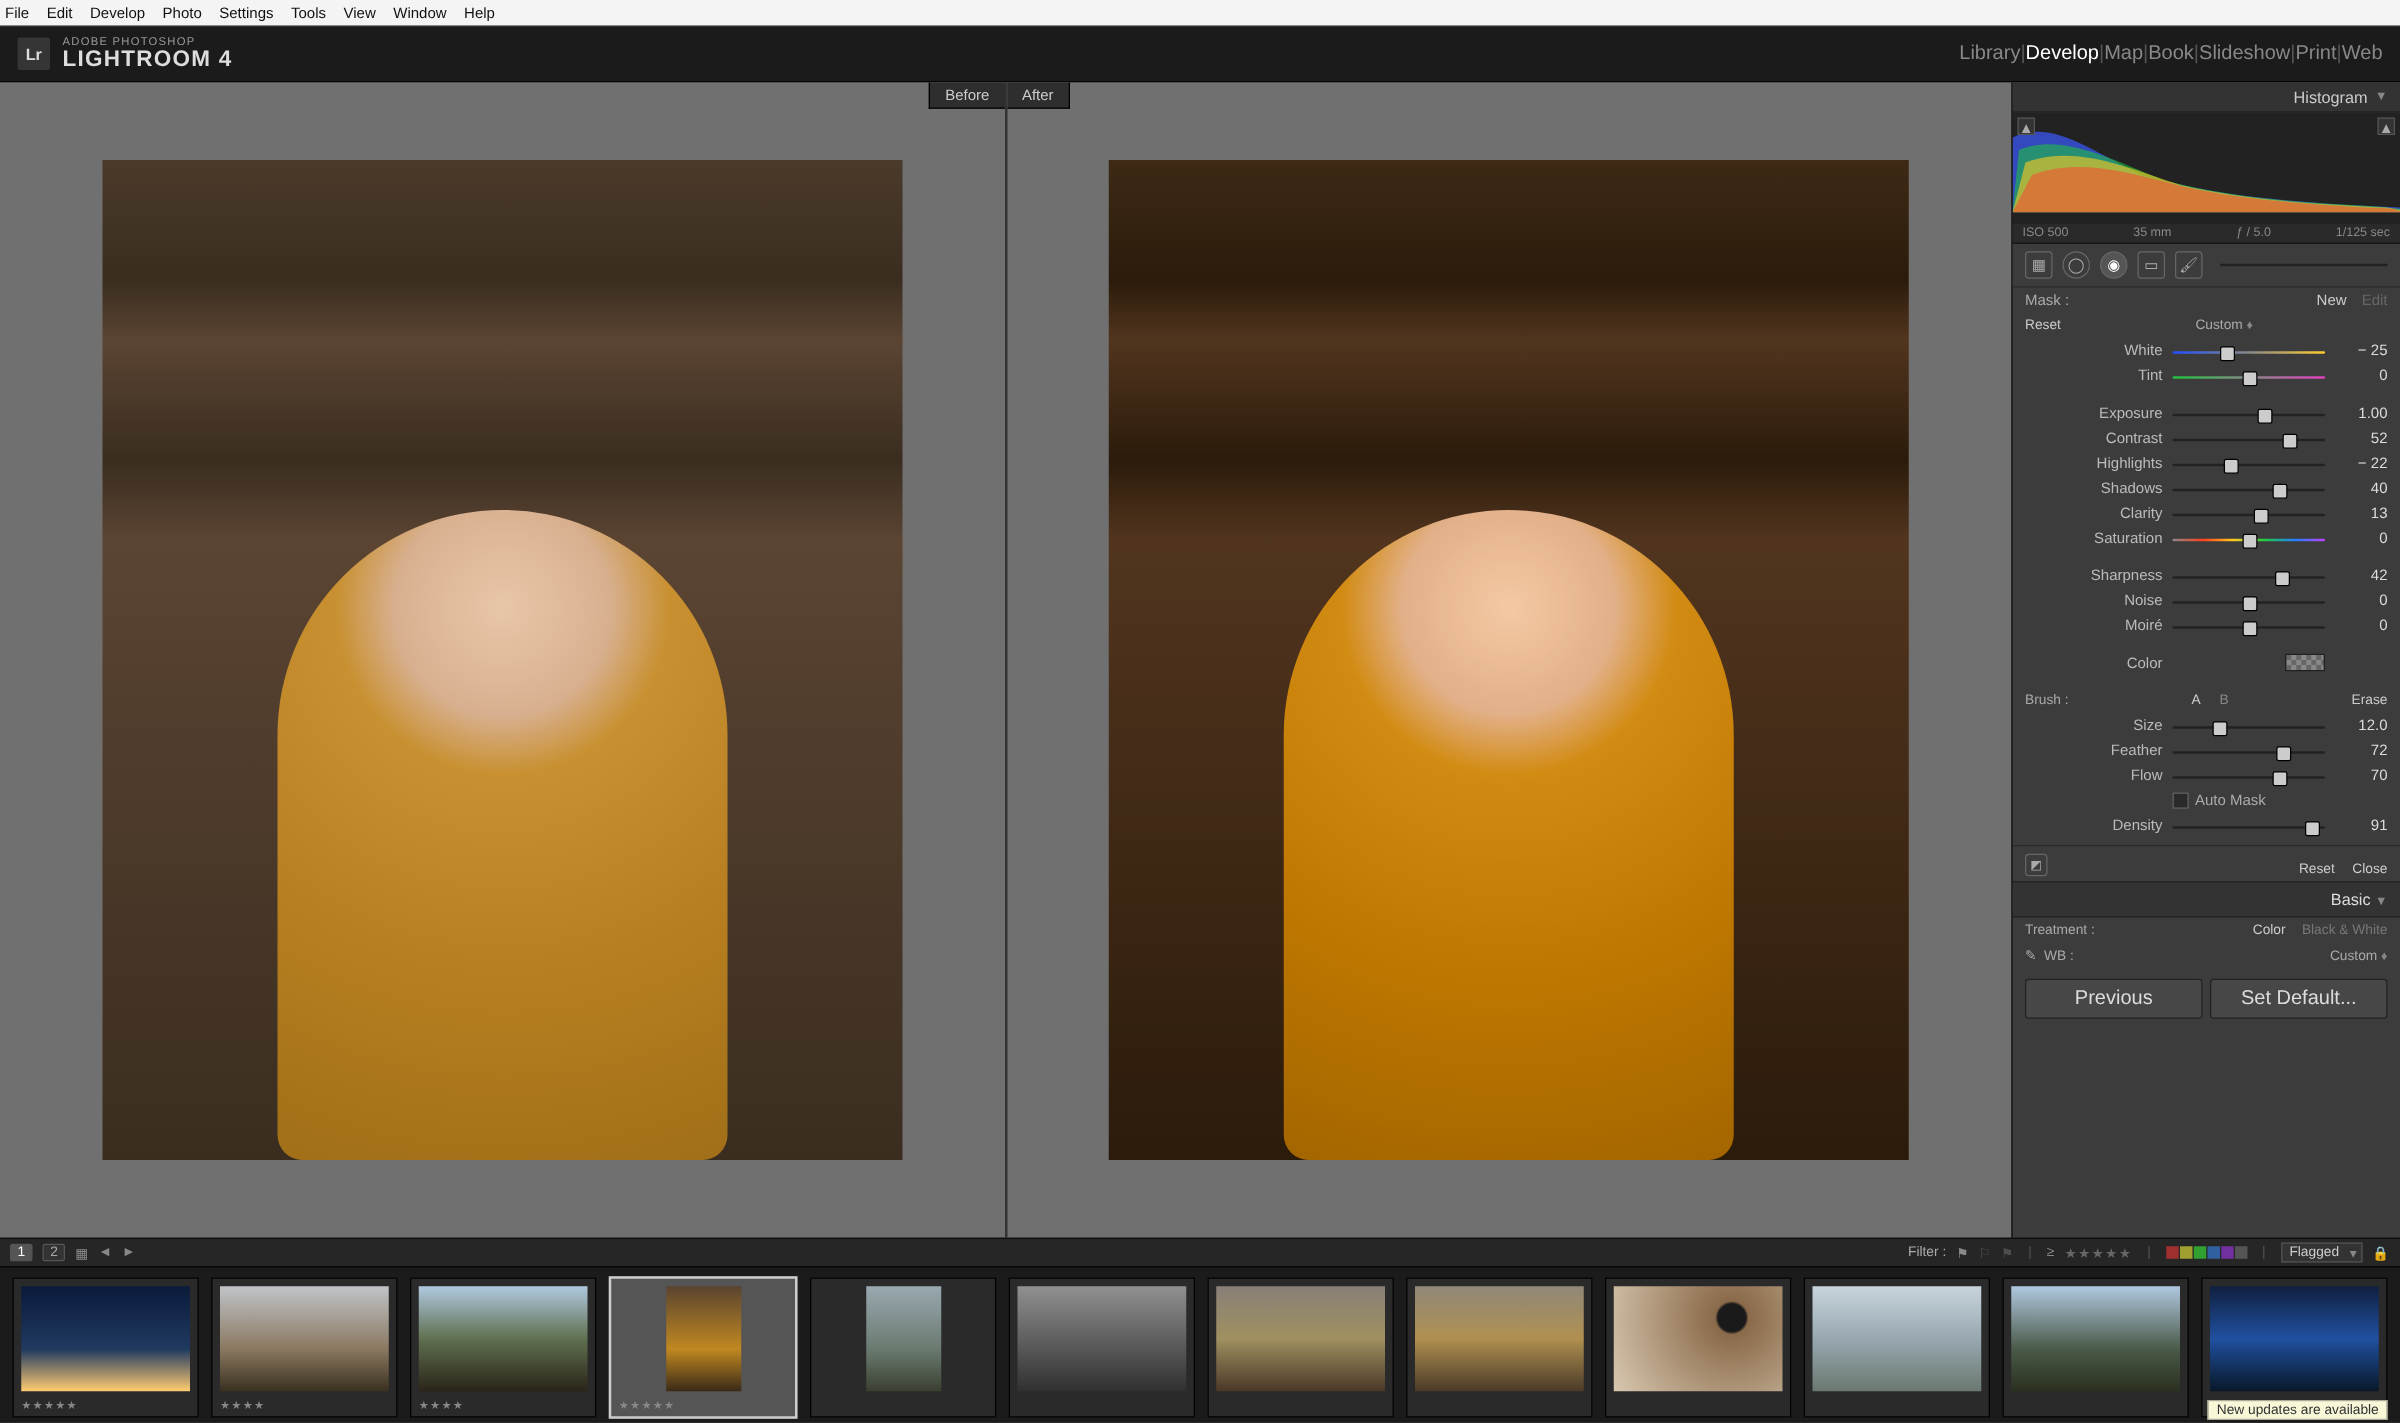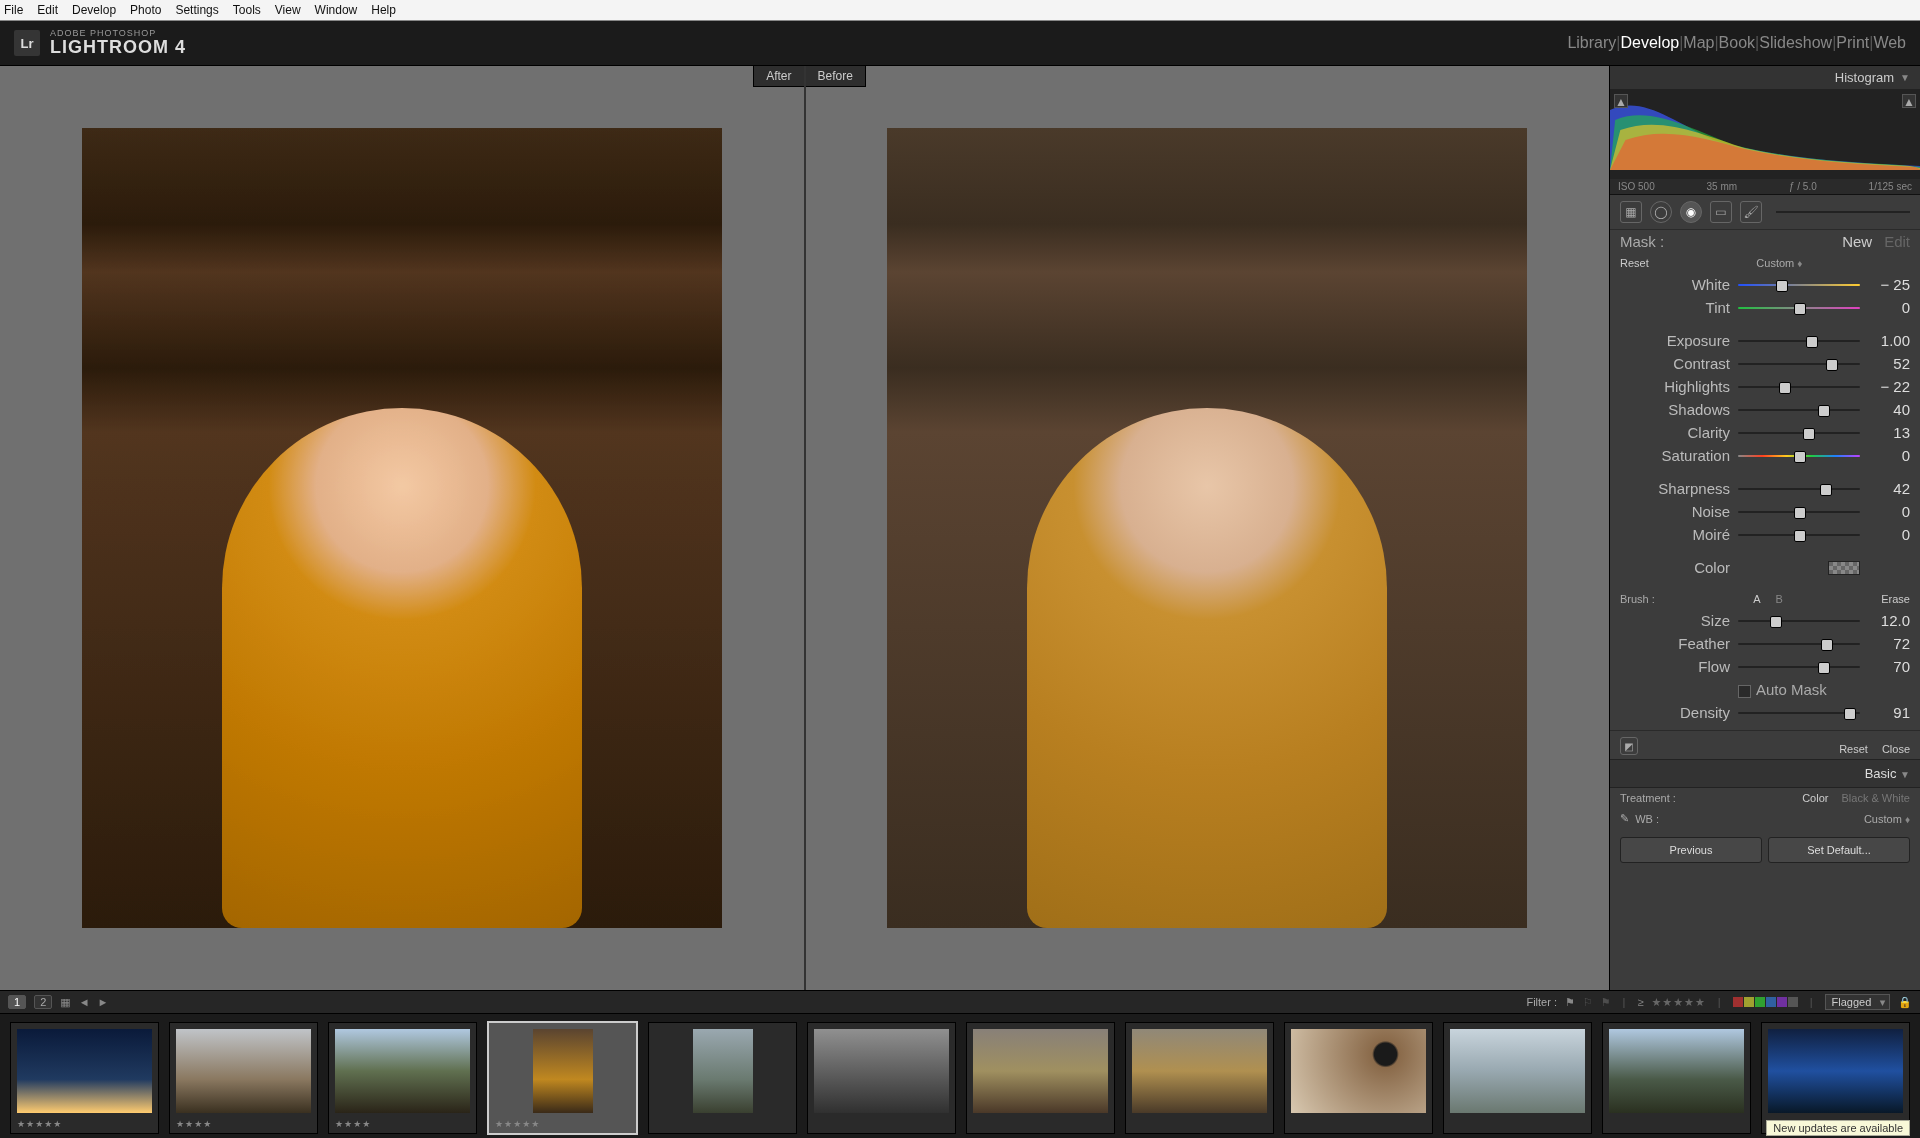--- a/index.html
+++ b/index.html
@@ -32,33 +32,33 @@
   .tri{font-size:10px;color:#888}
   .histo{height:104px;background:#222;margin:0;position:relative;border-bottom:1px solid #111}
   .histo svg{width:100%;height:80px;display:block}
   .histo-clip{position:absolute;top:4px;width:12px;height:12px;background:#333;border:1px solid #555}
   .histo-clip.l{left:4px}.histo-clip.r{right:4px}
   .exif{display:flex;justify-content:space-between;font-size:10px;color:#888;padding:2px 8px;position:absolute;bottom:0;left:0;right:0;background:#2a2a2a}
   .toolrow{display:flex;align-items:center;gap:8px;padding:6px 10px;border-bottom:1px solid #2a2a2a;background:#3c3c3c}
   .tool-ic{width:20px;height:20px;border:1px solid #666;border-radius:3px;display:flex;align-items:center;justify-content:center;color:#aaa;font-size:12px}
   .tool-ic.circle{border-radius:50%}
   .tool-ic.sel{background:#555;color:#fff}
-  .mask-row,.kv-row{display:flex;align-items:center;padding:3px 10px;font-size:15px}
+  .mask-row,.kv-row{display:flex;align-items:flex-end;padding:3px 10px;font-size:12px}
   .kv-row .lbl{width:110px;text-align:right;color:#bbb;padding-right:8px}
   .kv-row .slider{flex:1;height:10px;position:relative}
   .kv-row .track{position:absolute;top:4px;left:0;right:0;height:2px;background:#222;border-radius:1px}
   .kv-row .thumb{position:absolute;top:0;width:10px;height:10px;background:#ccc;border-radius:2px;transform:translateX(-5px)}
   .kv-row .val{width:44px;text-align:right;color:#ddd;padding-left:6px}
   .grad-temp{background:linear-gradient(90deg,#2050ff,#888,#ffcc30)!important}
   .grad-tint{background:linear-gradient(90deg,#20c040,#888,#e040c0)!important}
   .grad-sat{background:linear-gradient(90deg,#888,#ff4020,#ffcc20,#20cc40,#2080ff,#c040ff)!important}
   .sect-gap{height:10px}
   .light-row{display:flex;align-items:flex-end;padding:4px 10px;font-size:11px;justify-content:space-between}
   .btnrow{display:flex;gap:6px;padding:8px 10px}
-  .pbtn{flex:1;background:#474747;border:1px solid #222;color:#ddd;text-align:center;padding:6px 0;border-radius:3px;font-size:11px;cursor:pointer}
+  .pbtn{flex:1;background:#474747;border:1px solid #222;color:#ddd;text-align:center;padding:6px 0;border-radius:3px;font-size:16px;cursor:pointer}
   .sect-title{background:#333;padding:6px 10px;text-align:right;color:#ddd;font-size:13px;border-top:1px solid #222;border-bottom:1px solid #222}
   .color-swatch{width:30px;height:12px;background:repeating-conic-gradient(#888 0 25%,#666 0 50%) 0 0/8px 8px;border:1px solid #222}
   
   .filmstrip{height:150px;background:#1b1b1b;border-top:1px solid #000;display:flex;flex-direction:column}
   .fs-toolbar{height:22px;background:#262626;display:flex;align-items:center;padding:0 8px;gap:8px;color:#aaa;font-size:11px;border-bottom:1px solid #000}
   .fs-toolbar .num{border:1px solid #555;padding:0 5px;border-radius:2px;background:#333}
   .fs-toolbar .num.on{background:#555;color:#fff}
   .fs-toolbar .ic{color:#888}
   .fs-toolbar .spacer{flex:1}
   .stars{letter-spacing:1px;color:#666}
@@ -111,28 +111,28 @@
     <span class="mod">Print</span>
       <span class="sep">|</span>
     <span class="mod">Web</span>
   </div>
 </div>
 
 <div class="workspace">
 
   <div class="canvas-area">
     <div class="canvas-half">
+      <div class="ba-label">Before</div>
+      <div class="photo">
+          <div class="bust"></div>
+        </div>
+    </div>
+    <div class="canvas-half">
       <div class="ba-label">After</div>
       <div class="photo after">
-          <div class="bust"></div>
-        </div>
-    </div>
-    <div class="canvas-half">
-      <div class="ba-label">Before</div>
-      <div class="photo">
           <div class="bust"></div>
         </div>
     </div>
   </div>
 
   <div class="rpanel">
     <div class="panel-head">
       <span>Histogram</span>
       <span class="tri">▼</span>
     </div>

